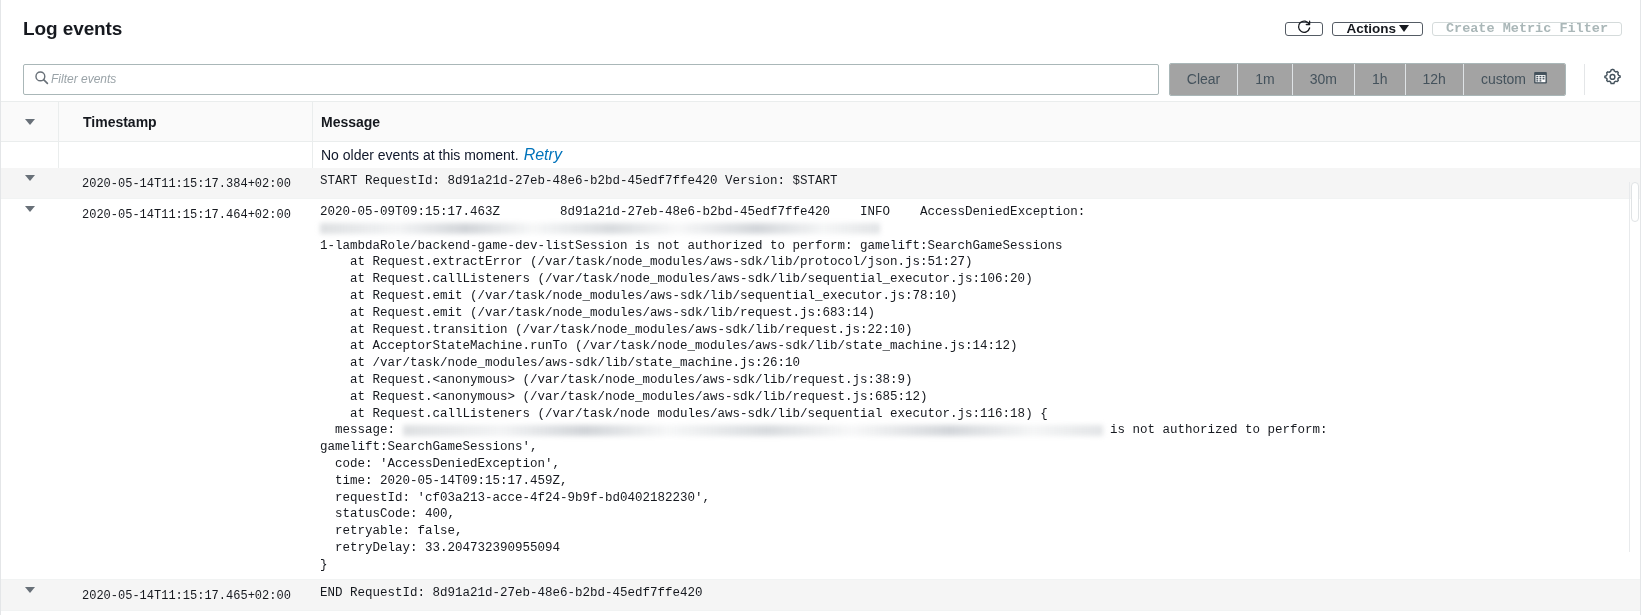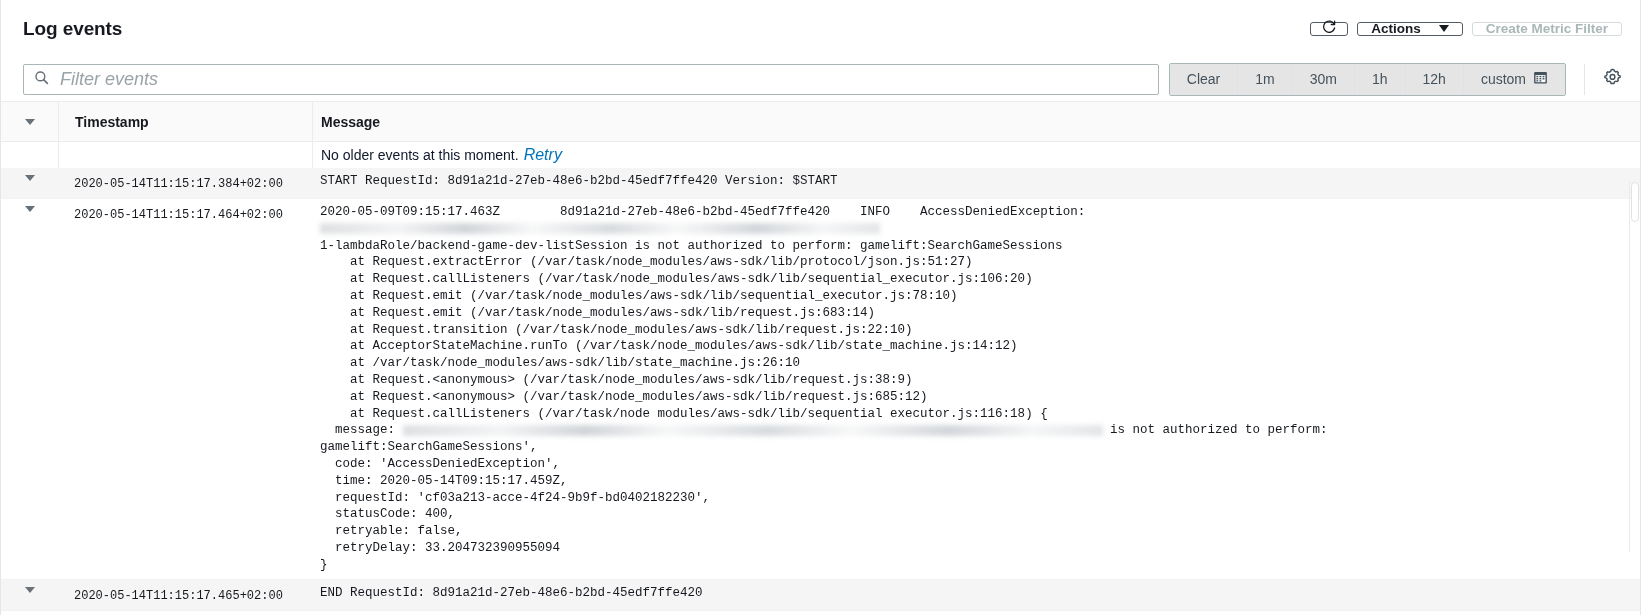--- a/index.html
+++ b/index.html
@@ -55,29 +55,30 @@
     border-radius: 3px;
     background: #ffffff;
     color: #16191f;
     font-family: "Liberation Sans", sans-serif;
     font-size: 13.5px;
     font-weight: bold;
     padding: 0 13px;
     display: inline-flex;
     align-items: center;
     justify-content: center;
-    gap: 18px;
+    gap: 3px;
     cursor: pointer;
     white-space: nowrap;
   }
   .btn.icon-only { padding: 0 10px; }
   .btn.disabled {
     border-color: #d5dbdb;
     color: #aab7b8;
     cursor: default;
+    font-family: Liberation Mono, monospace;
   }
   .caret-down {
     width: 0; height: 0;
     border-left: 5.5px solid transparent;
     border-right: 5.5px solid transparent;
     border-top: 7px solid #16191f;
     display: inline-block;
   }
 
   
@@ -98,23 +99,22 @@
     display: flex;
     align-items: center;
     padding: 0 10px;
     box-sizing: border-box;
   }
   .search-wrap svg { flex: 0 0 auto; }
   .search-input {
     border: none;
     outline: none;
     flex: 1 1 auto;
-    margin-left: 9px;
     font-family: "Liberation Sans", sans-serif;
-    font-size: 18px;
+    font-size: 12px;
     color: #16191f;
     background: transparent;
   }
   .search-input::placeholder {
     color: #9aa3a8;
     font-style: italic;
   }
   .range-group {
     margin-left: 10px;
     height: 31px;
@@ -129,21 +129,21 @@
     padding: 0 17px;
     display: inline-flex;
     align-items: center;
     justify-content: center;
     gap: 7px;
     font-size: 14px;
     color: #44525c;
     border-right: 1px solid #dfe3e6;
     cursor: pointer;
     white-space: nowrap;
-    background: #e5e5e5;
+    background: #a3a3a3;
   }
   .range-btn:last-child { border-right: none; }
   .gear-wrap {
     margin-left: 18px;
     padding-left: 18px;
     border-left: 1px solid #e4e6e8;
     height: 31px;
     display: flex;
     align-items: center;
     cursor: pointer;
@@ -162,21 +162,21 @@
   .col-caret {
     width: 57px;
     flex: 0 0 57px;
     display: flex;
     align-items: center;
     justify-content: center;
   }
   .col-ts {
     width: 254px;
     flex: 0 0 254px;
-    padding-left: 16px;
+    padding-left: 24px;
     box-sizing: border-box;
     border-left: 1px solid #eaeded;
     align-self: stretch;
     display: flex;
     align-items: center;
   }
   .col-msg {
     flex: 1 1 auto;
     padding-left: 8px;
     box-sizing: border-box;

